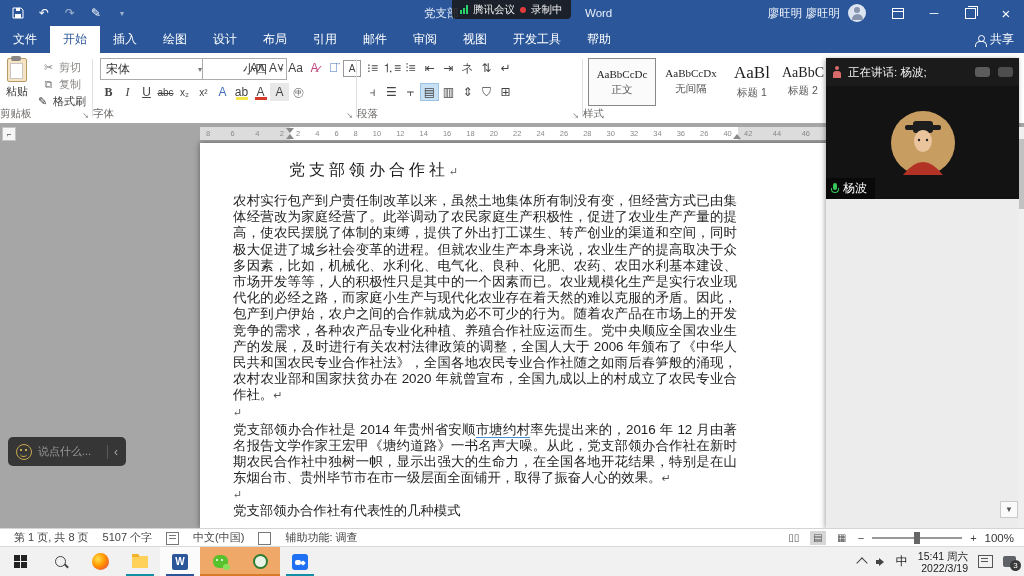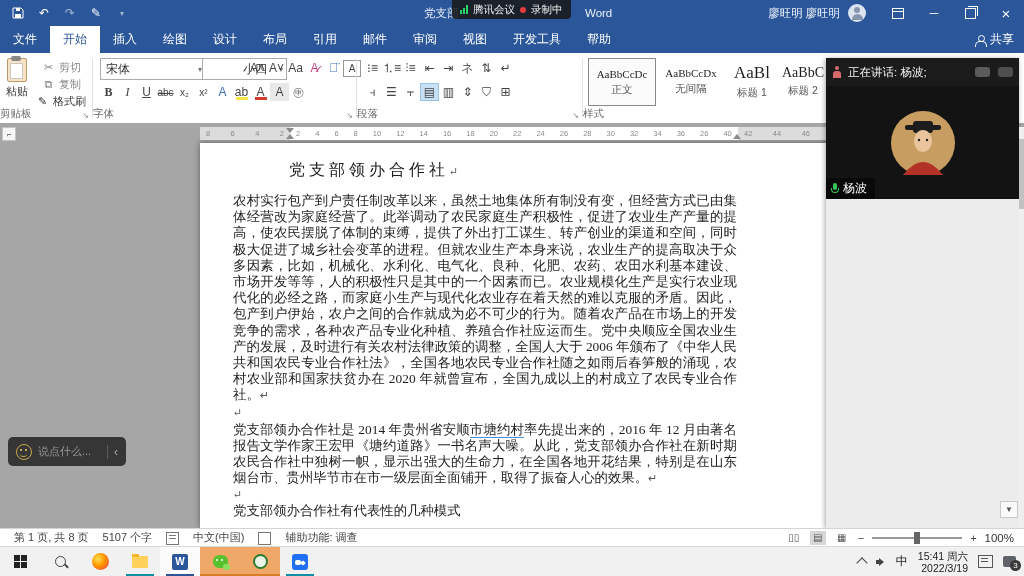--- a/index.html
+++ b/index.html
@@ -14,21 +14,21 @@
   .qbtn.dim{opacity:.55;}
   .title-frag{position:absolute;top:0;height:26px;line-height:26px;font-size:11.5px;color:#e8eef8;}
   .meet-pill{position:absolute;left:452px;top:0;height:19px;display:flex;align-items:center;gap:5px;
              background:rgba(24,24,24,.85);border-radius:0 0 4px 4px;padding:0 8px;z-index:60;}
   .meet-pill .sig{display:flex;align-items:flex-end;gap:1px;height:9px;}
   .meet-pill .sig i{display:block;width:2px;background:#2bd56b;}
   .meet-pill .sig i:nth-child(1){height:4px}.meet-pill .sig i:nth-child(2){height:6px}.meet-pill .sig i:nth-child(3){height:9px}
   .meet-pill span{font-size:10.5px;color:#f0f0f0;white-space:nowrap;}
   .meet-pill .rec-dot{width:6px;height:6px;border-radius:50%;background:#e23b3b;}
   .tb-right{position:absolute;right:0;top:0;height:26px;display:flex;align-items:center;}
-  .tb-user{font-size:11.5px;color:#f0f4fb;margin-right:8px;font-family:Liberation Serif, serif;}
+  .tb-user{font-size:11.5px;color:#f0f4fb;margin-right:8px;}
   .tb-avatar{width:18px;height:18px;border-radius:50%;background:#dce4f2;margin-right:14px;position:relative;}
   .tb-avatar:before{content:"";position:absolute;left:6px;top:3px;width:6px;height:6px;border-radius:50%;background:#8694ad;}
   .tb-avatar:after{content:"";position:absolute;left:3.5px;top:10px;width:11px;height:6px;border-radius:6px 6px 0 0;background:#8694ad;}
   .winbtn{width:36px;height:26px;display:flex;align-items:center;justify-content:center;color:#fff;font-size:12px;}
   .ico-ribbonopts{width:10px;height:9px;border:1px solid #fff;position:relative;}
   .ico-ribbonopts:before{content:"";position:absolute;left:0;top:2px;width:10px;height:1px;background:#fff;}
   .ico-restore{width:9px;height:9px;border:1px solid #fff;position:relative;}
   .ico-restore:before{content:"";position:absolute;left:2px;top:-3px;width:9px;height:9px;border:1px solid #fff;border-bottom:none;border-left:none;}
   
   .tabrow{position:absolute;left:0;top:26px;width:1024px;height:27px;background:#2b579a;display:flex;align-items:stretch;}
@@ -77,21 +77,21 @@
   .marker{position:absolute;width:0;height:0;border-left:4px solid transparent;border-right:4px solid transparent;}
   .mk-down{border-top:5px solid #8a8a8a;top:1px;}
   .mk-up{border-bottom:5px solid #8a8a8a;bottom:1px;}
   
   .canvas{position:absolute;left:0;top:123px;width:1024px;height:405px;background:#a6a6a6;}
   .page{position:absolute;left:200px;top:20px;width:632px;height:385px;background:#fff;
         box-shadow:0 0 6px rgba(0,0,0,.45);overflow:hidden;}
   .page-inner{padding:15px 0 0 33px;width:504px;}
   .doc-h1{font-family:"DejaVu Serif","Liberation Serif",serif;font-size:16px;color:#1c1c1c;
           letter-spacing:4px;text-indent:56px;line-height:24px;}
-  .doc-p{font-family:Liberation Serif, serif;font-size:13.4px;line-height:16.2px;
+  .doc-p{font-family:Liberation Sans, sans-serif;font-size:13.4px;line-height:16.2px;
          color:#1f1f1f;text-align:justify;margin:0;}
   .doc-p.first{margin-top:9px;}
   .doc-p.second{margin-top:1px;}
   .blankline{font-family:"DejaVu Serif","Liberation Serif",serif;font-size:12px;line-height:16px;color:#555;}
   .mark{font-size:11px;color:#555;letter-spacing:0;}
   .gramline{border-bottom:1.5px solid #4a90d9;}
   
   .vscroll{position:absolute;right:0;top:127px;width:5px;height:401px;background:#efefef;z-index:45;}
   .vscroll .thumb{position:absolute;left:0;top:12px;width:5px;height:70px;background:#c2c2c2;}
   

